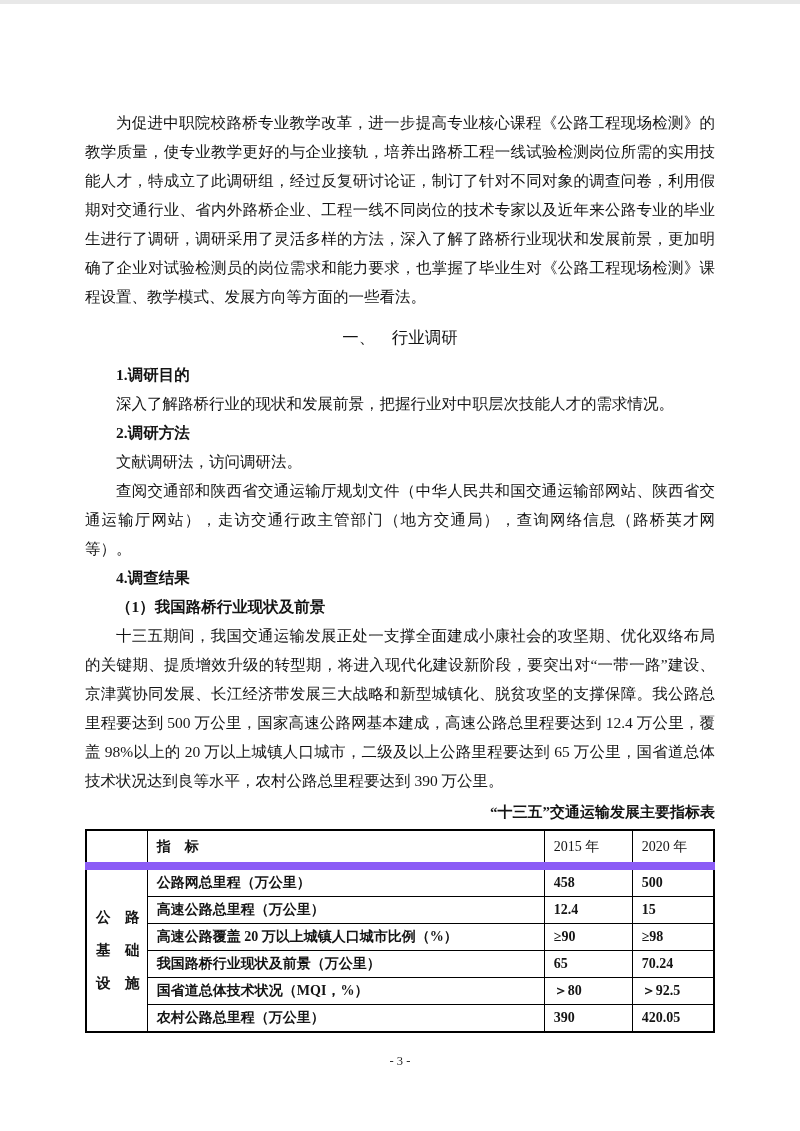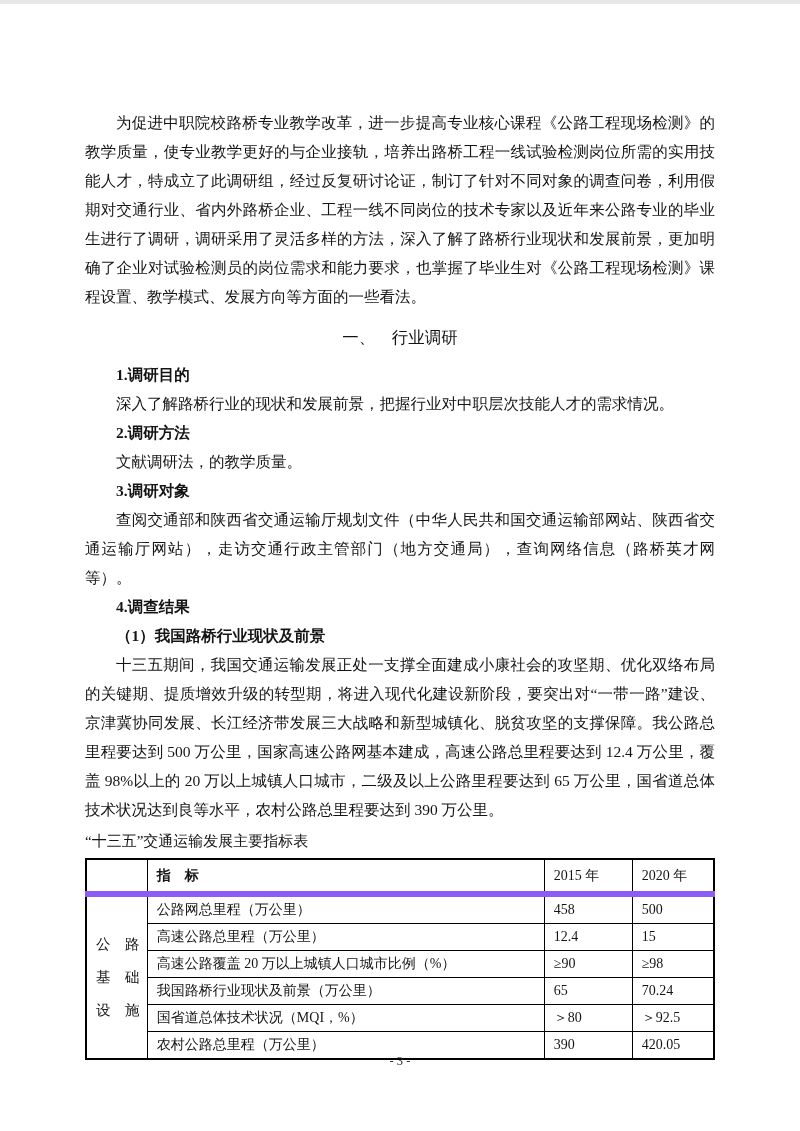--- a/index.html
+++ b/index.html
@@ -39,41 +39,41 @@
   }
   .result-heading {
     font-size: 15.5px;
     font-weight: bold;
     line-height: 29px;
     text-indent: 2em;
     margin: 0;
   }
   .table-title {
     font-size: 15px;
-    font-weight: normal;
-    text-align: left;
+    font-weight: bold;
+    text-align: right;
     line-height: 26px;
     margin: 4px 0 4px 0;
   }
   table.indicators {
     width: 100%;
     border-collapse: collapse;
     table-layout: fixed;
     font-size: 14px;
     border: 2px solid #000;
   }
   table.indicators td {
     border: 1px solid #000;
     padding: 2px 9px;
     vertical-align: middle;
     overflow: hidden;
     white-space: nowrap;
   }
-  table.indicators tr.head td { height: 27px; border-bottom: 6px solid #8b5cf6; }
-  table.indicators tr.body-row td { height: 22px; }
+  table.indicators tr.head td { height: 27px; border-bottom: 8px solid #8b5cf6; }
+  table.indicators tr.body-row td { height: 22px; font-weight: bold; }
   .col-group { width: 60px; }
   .col-ind   { width: 388px; }
   .col-y1    { width: 86px; }
   .col-y2    { width: 80px; }
   td.head-ind { font-weight: bold; }
   td.group-cell {
     text-align: right;
     padding: 0;
   }
   td.group-cell div { line-height: 33px; font-size: 14.5px; }
@@ -99,23 +99,22 @@
   <div class="content">
 
     <p class="para">为促进中职院校路桥专业教学改革，进一步提高专业核心课程《公路工程现场检测》的教学质量，使专业教学更好的与企业接轨，培养出路桥工程一线试验检测岗位所需的实用技能人才，特成立了此调研组，经过反复研讨论证，制订了针对不同对象的调查问卷，利用假期对交通行业、省内外路桥企业、工程一线不同岗位的技术专家以及近年来公路专业的毕业生进行了调研，调研采用了灵活多样的方法，深入了解了路桥行业现状和发展前景，更加明确了企业对试验检测员的岗位需求和能力要求，也掌握了毕业生对《公路工程现场检测》课程设置、教学模式、发展方向等方面的一些看法。</p>
 
     <div class="section-heading">一、　行业调研</div>
 
     <p class="sub-heading">1.调研目的</p>
     <p class="para">深入了解路桥行业的现状和发展前景，把握行业对中职层次技能人才的需求情况。</p>
 
     <p class="sub-heading">2.调研方法</p>
-    <p class="para">文献调研法，的教学质量。</p>
+    <p class="para">文献调研法，访问调研法。</p>
 
-    <p class="sub-heading">3.调研对象</p>
     <p class="para">查阅交通部和陕西省交通运输厅规划文件（中华人民共和国交通运输部网站、陕西省交通运输厅网站），走访交通行政主管部门（地方交通局），查询网络信息（路桥英才网等）。</p>
 
     <p class="sub-heading">4.调查结果</p>
 
     <p class="result-heading">（1）我国路桥行业现状及前景</p>
     <p class="para">十三五期间，我国交通运输发展正处一支撑全面建成小康社会的攻坚期、优化双络布局的关键期、提质增效升级的转型期，将进入现代化建设新阶段，要突出对“一带一路”建设、京津冀协同发展、长江经济带发展三大战略和新型城镇化、脱贫攻坚的支撑保障。我公路总里程要达到 500 万公里，国家高速公路网基本建成，高速公路总里程要达到 12.4 万公里，覆盖 98%以上的 20 万以上城镇人口城市，二级及以上公路里程要达到 65 万公里，国省道总体技术状况达到良等水平，农村公路总里程要达到 390 万公里。</p>
 
     <div class="table-title">“十三五”交通运输发展主要指标表</div>
 
     <table class="indicators">

